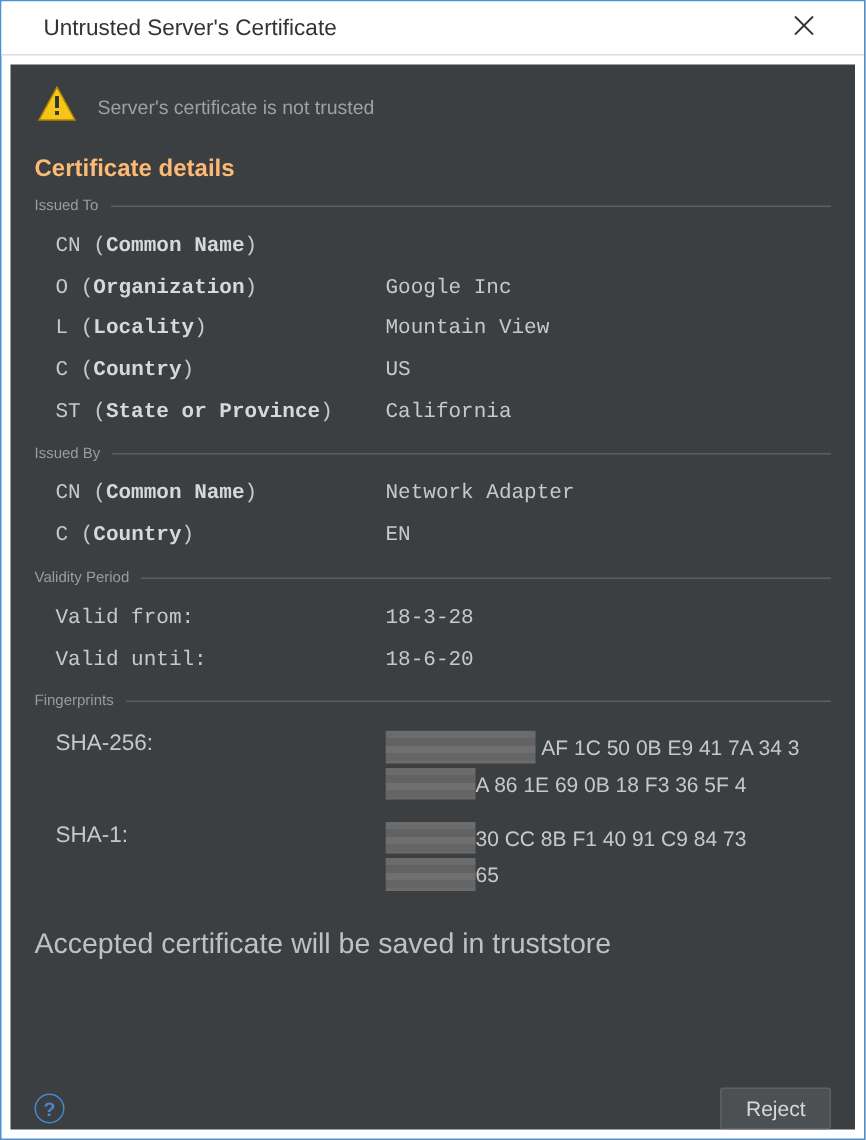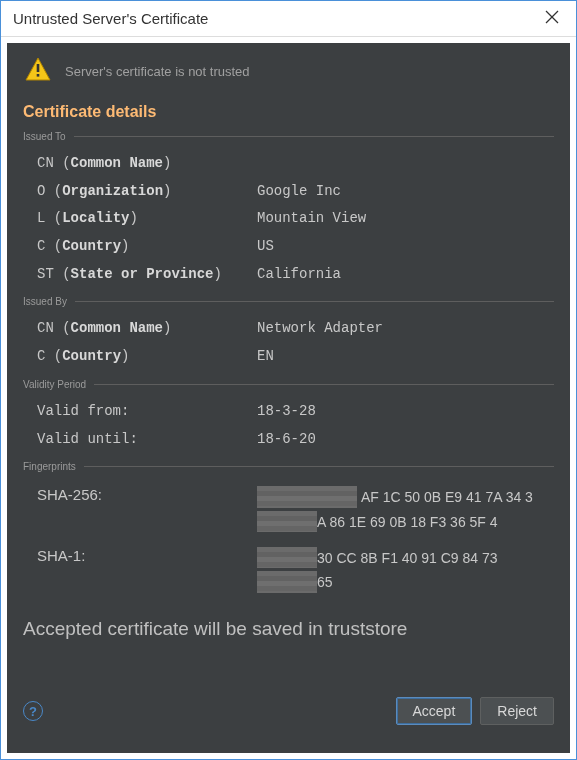--- a/index.html
+++ b/index.html
@@ -20,21 +20,21 @@
       border: 1px solid #4a90d9;
       display: flex;
       flex-direction: column;
       background: #fff;
     }
     .titlebar {
       height: 36px;
       background: #fff;
       display: flex;
       align-items: center;
-      padding: 0 8px;
+      padding: 0 24px;
       border-bottom: 1px solid #ddd;
     }
     .titlebar-title {
       flex: 1;
       font-size: 15px;
       color: #333;
       padding-left: 4px;
     }
     .close-btn {
       width: 32px;
@@ -45,21 +45,21 @@
       cursor: pointer;
       font-size: 18px;
       color: #333;
       user-select: none;
     }
     .content {
       flex: 1;
       margin: 6px;
       background: #3c3f41;
       color: #bbbbbb;
-      padding: 14px 16px 28px 16px;
+      padding: 14px 16px 0 16px;
       display: flex;
       flex-direction: column;
       overflow: hidden;
     }
     .warning-row {
       display: flex;
       align-items: center;
       gap: 14px;
       margin-bottom: 18px;
       padding-left: 2px;
@@ -325,18 +325,17 @@
       </div>
     </div>
 
     <div class="truststore-note">Accepted certificate will be saved in truststore</div>
 
     <div class="footer">
       <div class="help-icon">
         <span>?</span>
       </div>
       <div class="footer-spacer"></div>
-      <button class="btn primary">Accept</button>
       <button class="btn">Reject</button>
     </div>
 
   </div>
 </div>
 
 </body></html>

